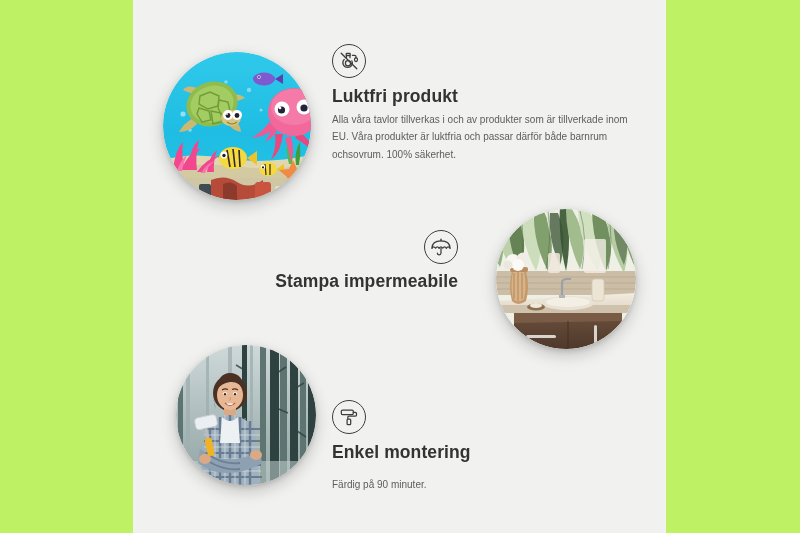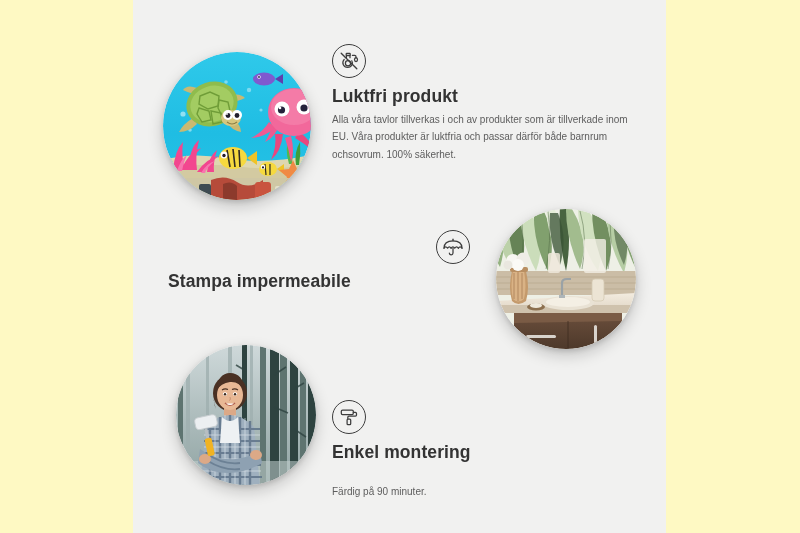--- a/index.html
+++ b/index.html
@@ -11,21 +11,21 @@
     width: 800px;
     height: 533px;
     font-family: "Liberation Sans", sans-serif;
     overflow: hidden;
   }
 
   .page {
     position: relative;
     width: 800px;
     height: 533px;
-    background: #fef9c3;
+    background: #bef264;
   }
 
   
   .panel {
     position: absolute;
     left: 133px;
     top: 0;
     width: 533px;
     height: 533px;
     background: #f1f1f0;
@@ -62,28 +62,28 @@
     color: #5d5d5d;
     margin: 0;
   }
 
   
   #block-odourless { left: 332px; top: 44px; width: 300px; }
   #block-odourless .icon-badge { margin-bottom: 8px; }
   #block-odourless .feat-title { margin-bottom: 4px; }
 
   
-  #block-waterproof { left: 168px; top: 230px; width: 302px; text-align: left; }
+  #block-waterproof { left: 156px; top: 230px; width: 302px; text-align: right; }
   #block-waterproof .icon-row { display: flex; justify-content: flex-end; margin-bottom: 7px; }
   #block-waterproof .feat-title { margin-bottom: 3px; }
 
   
   #block-assembly { left: 332px; top: 400px; width: 300px; }
   #block-assembly .icon-badge { margin-bottom: 8px; }
-  #block-assembly .feat-title { margin-bottom: 20px; }
+  #block-assembly .feat-title { margin-bottom: 13px; }
 
   
   .photo-circle {
     position: absolute;
     border-radius: 50%;
     overflow: hidden;
     box-shadow: 0 6px 16px rgba(0,0,0,0.20), 0 2px 5px rgba(0,0,0,0.12);
   }
   .photo-circle svg { display: block; }
 

